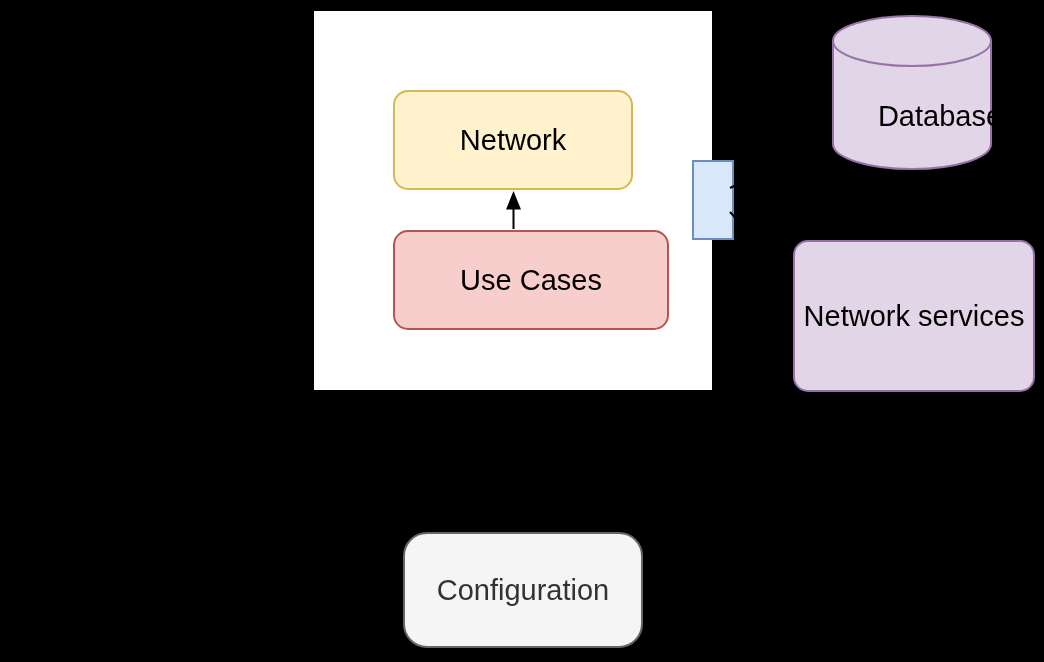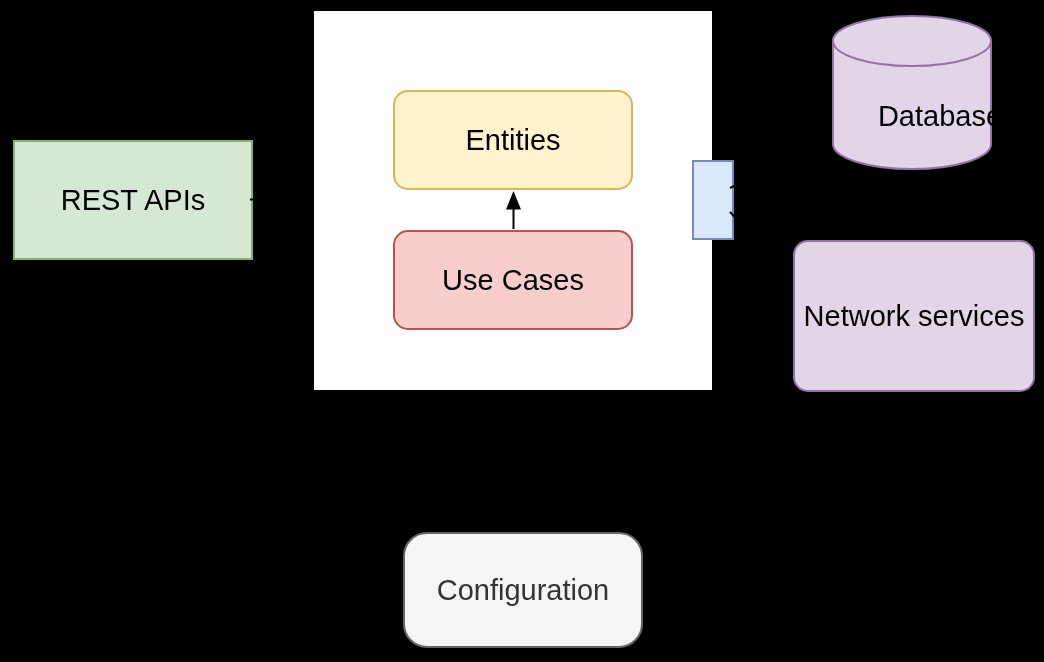--- a/index.html
+++ b/index.html
@@ -41,21 +41,21 @@
     background:var(--rest-apis-fill);
     border:2px solid var(--rest-apis-stroke);
   }
   .entities{
     left:393px;top:90px;width:240px;height:100px;
     background:var(--entities-fill);
     border:2px solid var(--entities-stroke);
     border-radius:15px;
   }
   .use-cases{
-    left:393px;top:230px;width:240px;height:100px;
+    left:393px;top:230px;width:276px;height:100px;
     background:var(--use-cases-fill);
     border:2px solid var(--use-cases-stroke);
     border-radius:15px;
   }
   .port{
     left:692px;top:160px;width:42px;height:80px;
     background:var(--port-fill);
     border:2px solid var(--port-stroke);
   }
   .network-services{
@@ -103,30 +103,27 @@
   }
 </style>
 </head>
 <body>
 
 <div class="canvas">
 
   <div class="node container-box"></div>
 
   <div class="node entities">
-    <span>Entities</span>
+    <span>Network</span>
   </div>
 
   <div class="node use-cases">
     <span>Use Cases</span>
   </div>
 
-  <div class="node rest-apis">
-    <span>REST APIs</span>
-  </div>
 
   <div class="node port"></div>
 
   <div class="node network-services">
     <span>Network services</span>
   </div>
 
   <div class="node configuration">
     <span>Configuration</span>
   </div>

